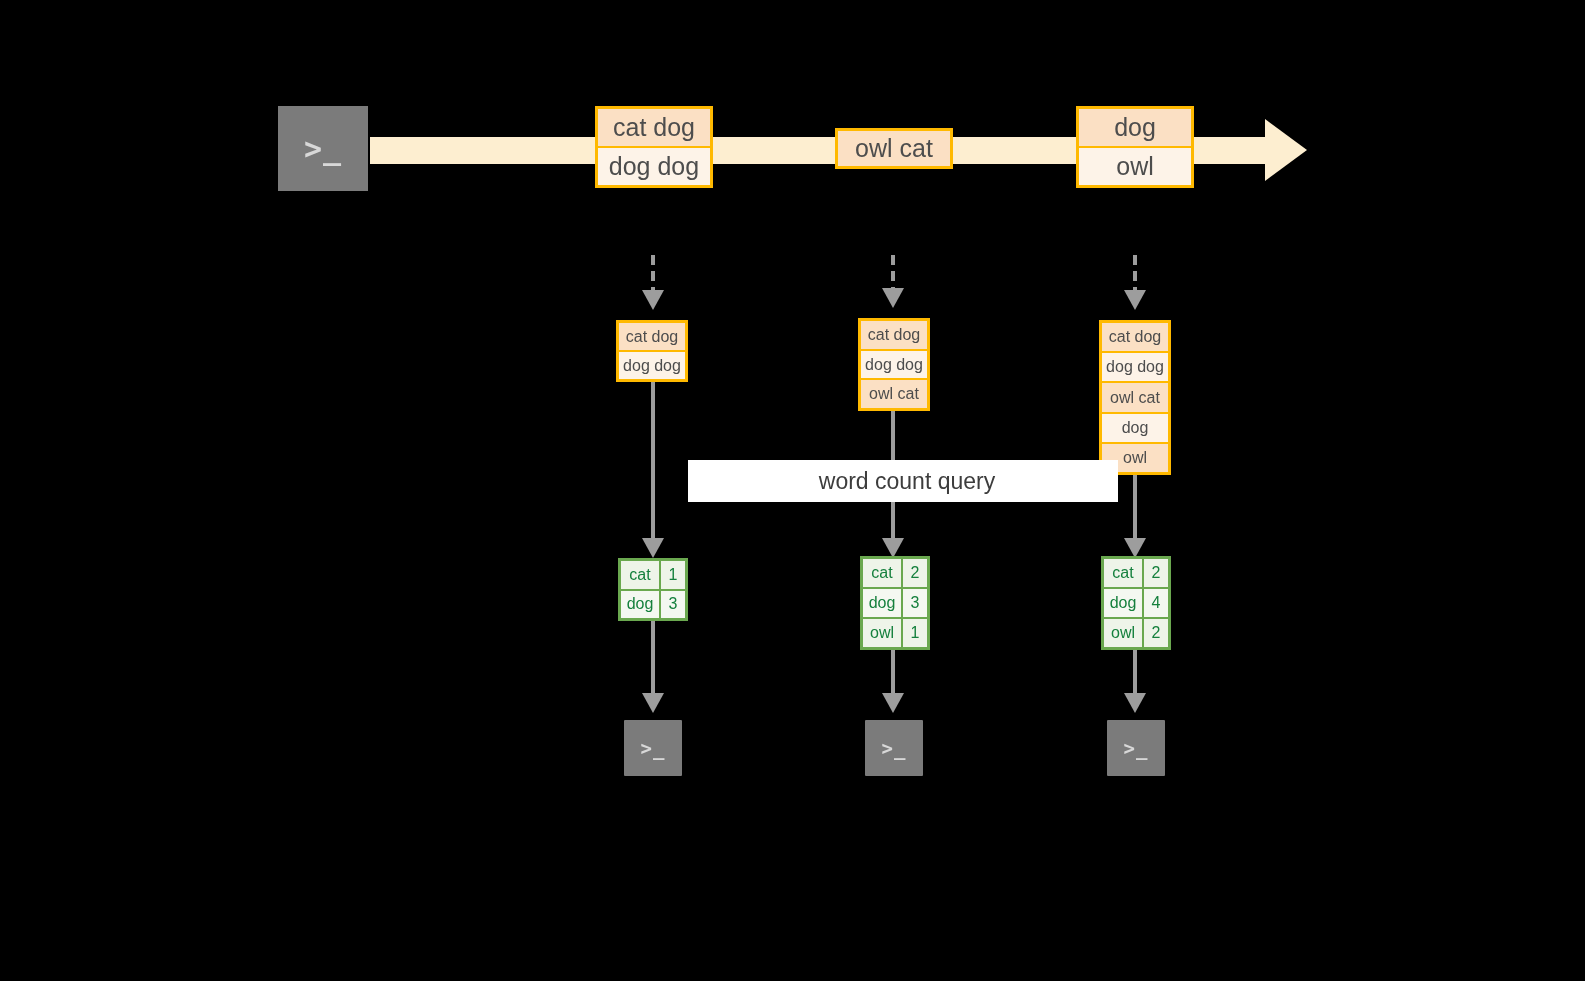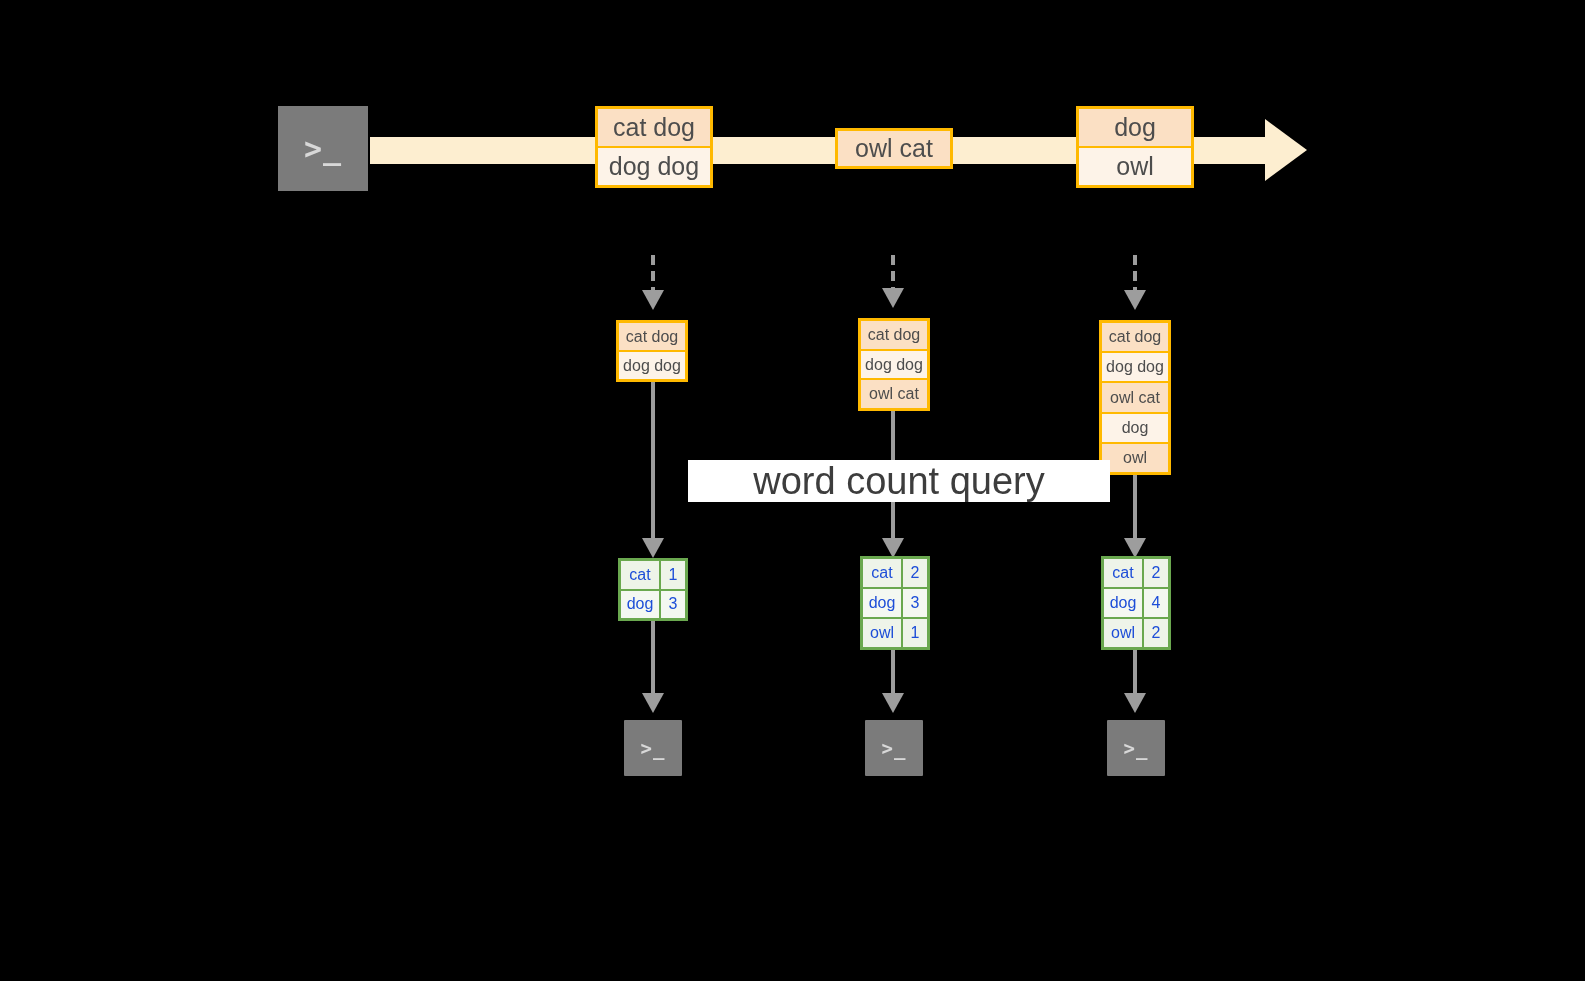--- a/index.html
+++ b/index.html
@@ -112,21 +112,21 @@
     display: flex;
     border-bottom: 2px solid #6aa84f;
   }
   .grow:last-child { border-bottom: none; }
   .gcell {
     box-sizing: border-box;
     display: flex;
     align-items: center;
     justify-content: center;
     font-size: 16px;
-    color: #1d4ed8;
+    color: #15803d;
     background: #eef4e9;
     white-space: nowrap;
   }
   .gcell.word { flex: 0 0 40px; border-right: 2px solid #6aa84f; }
   .gcell.count { flex: 1 1 auto; }
   .grow.light .gcell { background: #f4f8f1; }
 
   
   .vline {
     position: absolute;
@@ -148,22 +148,23 @@
   }
 
   
   .banner {
     position: absolute;
     background: #ffffff;
     display: flex;
     align-items: center;
     justify-content: center;
     color: #3d3d3d;
-    font-size: 38px;
+    font-size: 23px;
     white-space: nowrap;
+    padding-left: 8px;
   }
 </style>
 </head>
 <body>
 
 <div id="canvas">
 
   <div class="terminal big" style="left:268px; top:96px;">
     <div class="hatch"></div>
     <div class="glyph">&gt;_</div>

